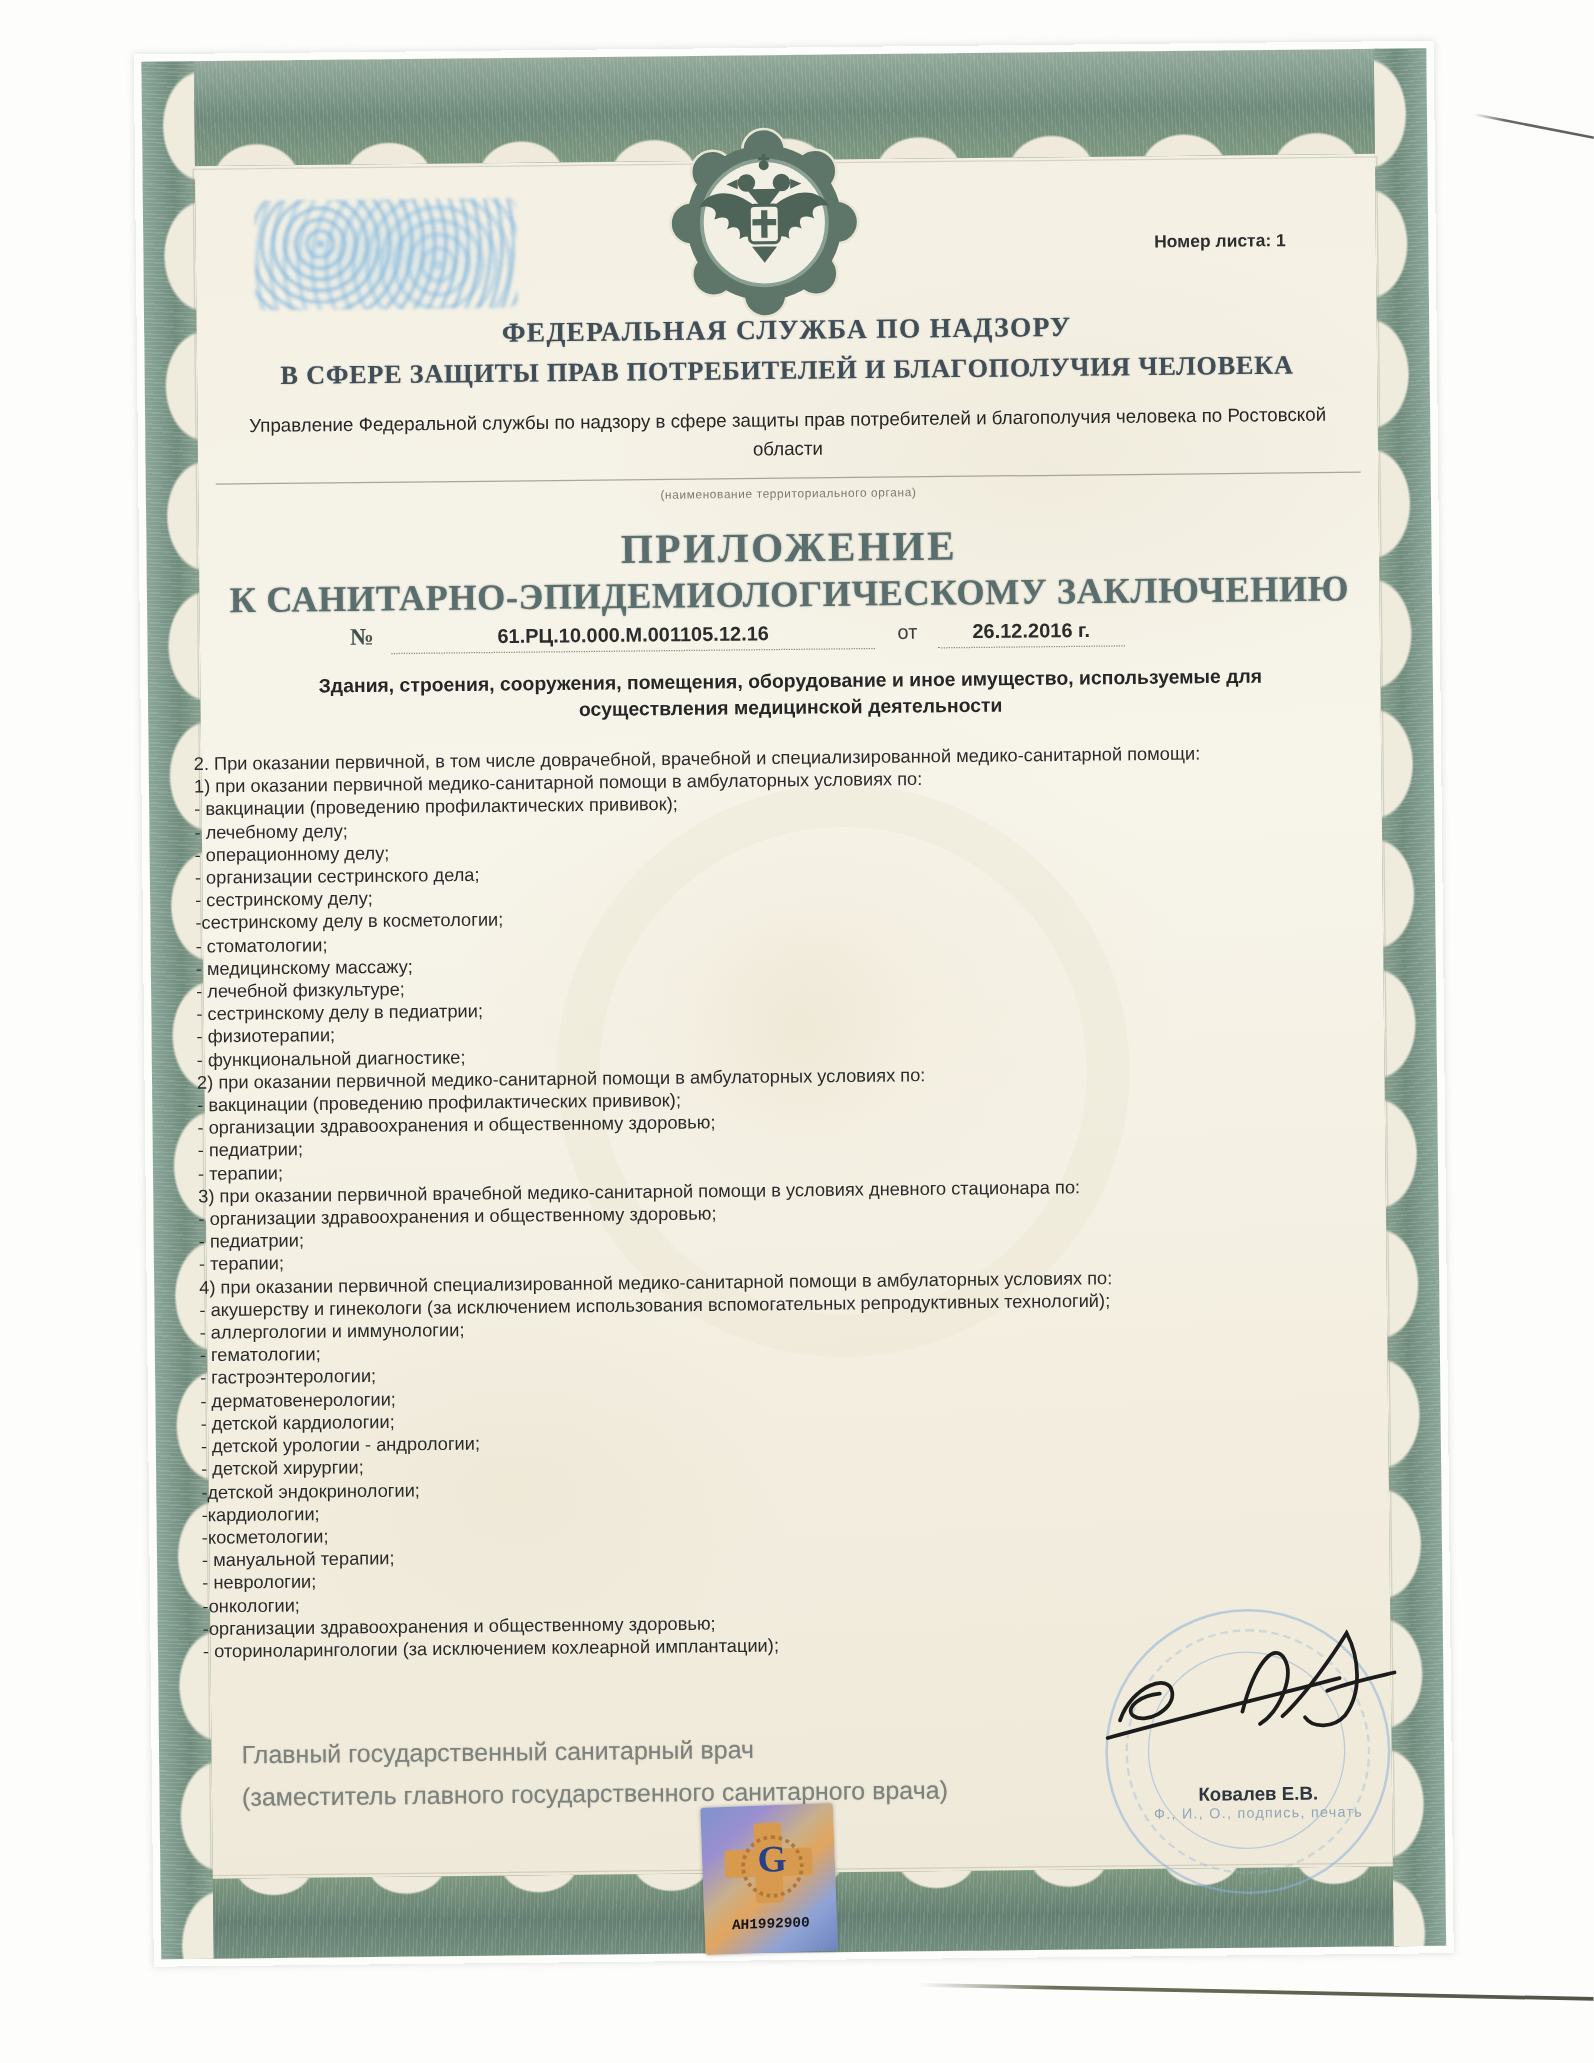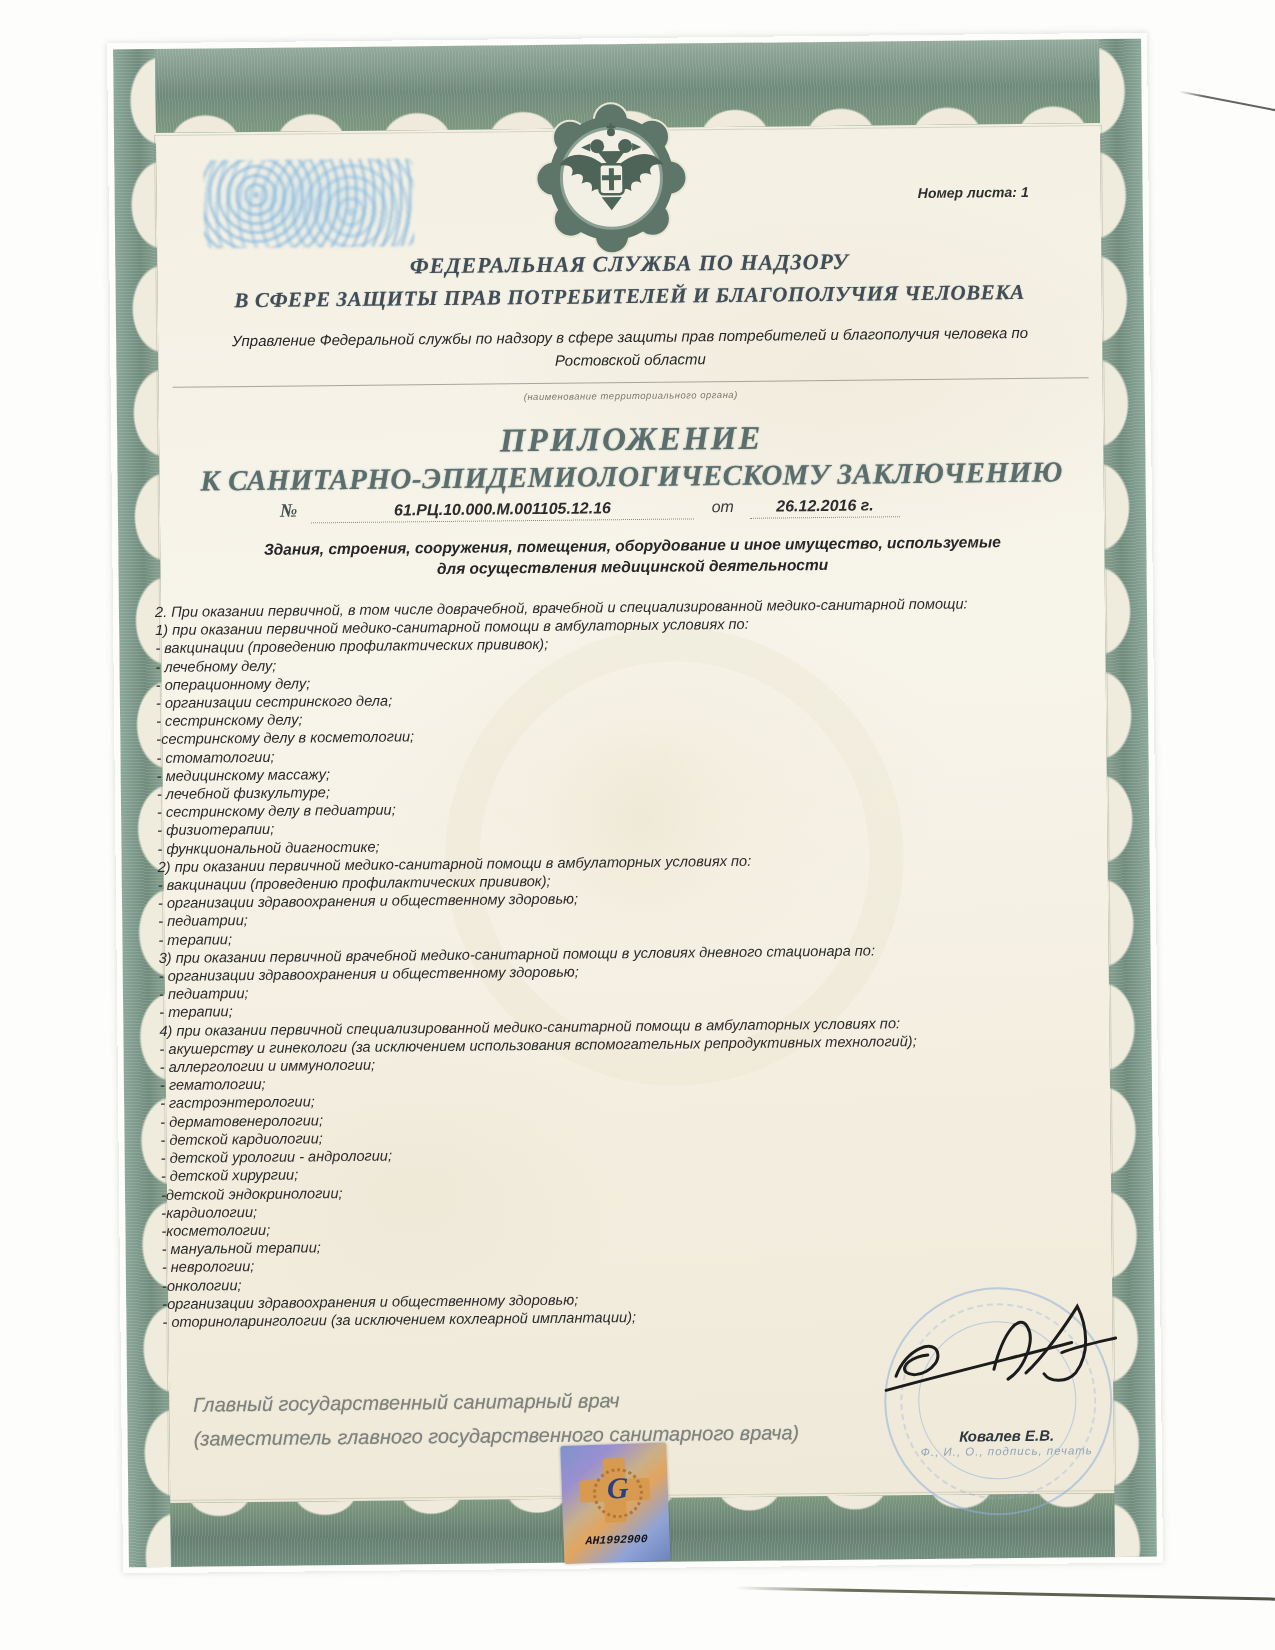--- a/index.html
+++ b/index.html
@@ -1,17 +1,17 @@
 <!DOCTYPE html>
 <html><head>
 <meta charset="utf-8">
 <style>
   html,body{margin:0;padding:0;}
   body{width:1275px;height:1650px;background:#fdfdfc;font-family:"Liberation Sans",sans-serif;overflow:hidden;position:relative;}
-  .viewport{position:absolute;inset:0;font-style:italic;}
+  .viewport{position:absolute;inset:0;}
 
   
   .cert{position:absolute;left:115px;top:38px;width:1040px;height:1530px;
         transform:rotate(-0.6deg);transform-origin:50% 50%;
         box-shadow:0 0 6px rgba(120,120,110,.25);}
   .paper{position:absolute;inset:6px;
     background:
       radial-gradient(420px 300px at 52% 48%, rgba(214,196,150,.10), transparent 70%),
       radial-gradient(500px 260px at 70% 22%, rgba(205,190,150,.12), transparent 70%),
       radial-gradient(320px 220px at 28% 75%, rgba(199,186,148,.09), transparent 70%),

